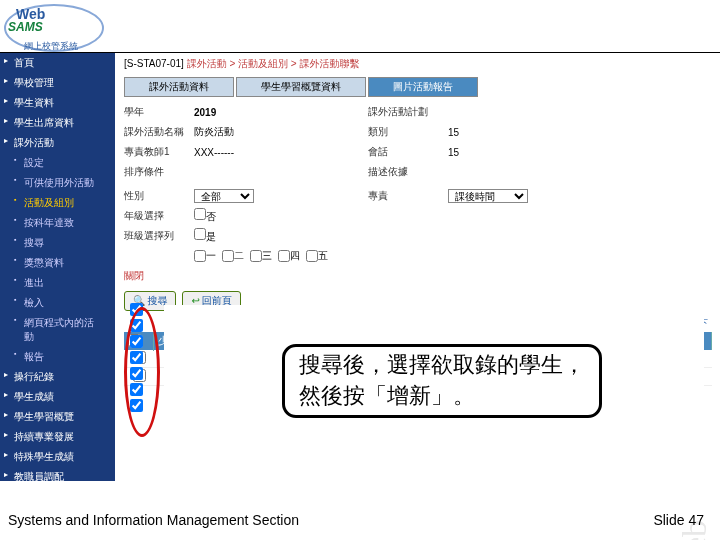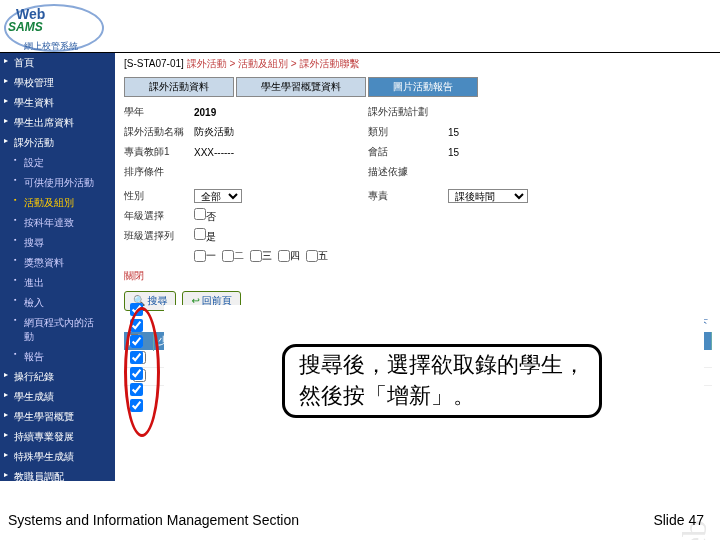--- a/index.html
+++ b/index.html
@@ -123,21 +123,21 @@
         <span>15</span>
       </div>
       <div class="form-row">
         <span class="form-label">排序條件</span>
         <span class="form-val"></span>
         <span class="form-label2">描述依據</span>
       </div>
       <div class="form-row" style="margin-top:6px">
         <span class="form-label">性別</span>
         <span class="form-val">
-          <select class="form-input" style="width:48px">
+          <select class="form-input" style="width:60px">
             <option>全部</option>
           </select>
         </span>
         <span class="form-label2">專責</span>
         <select class="form-input" style="width:80px">
           <option>課後時間</option>
         </select>
       </div>
       <div class="form-row">
         <span class="form-label">年級選擇</span>

